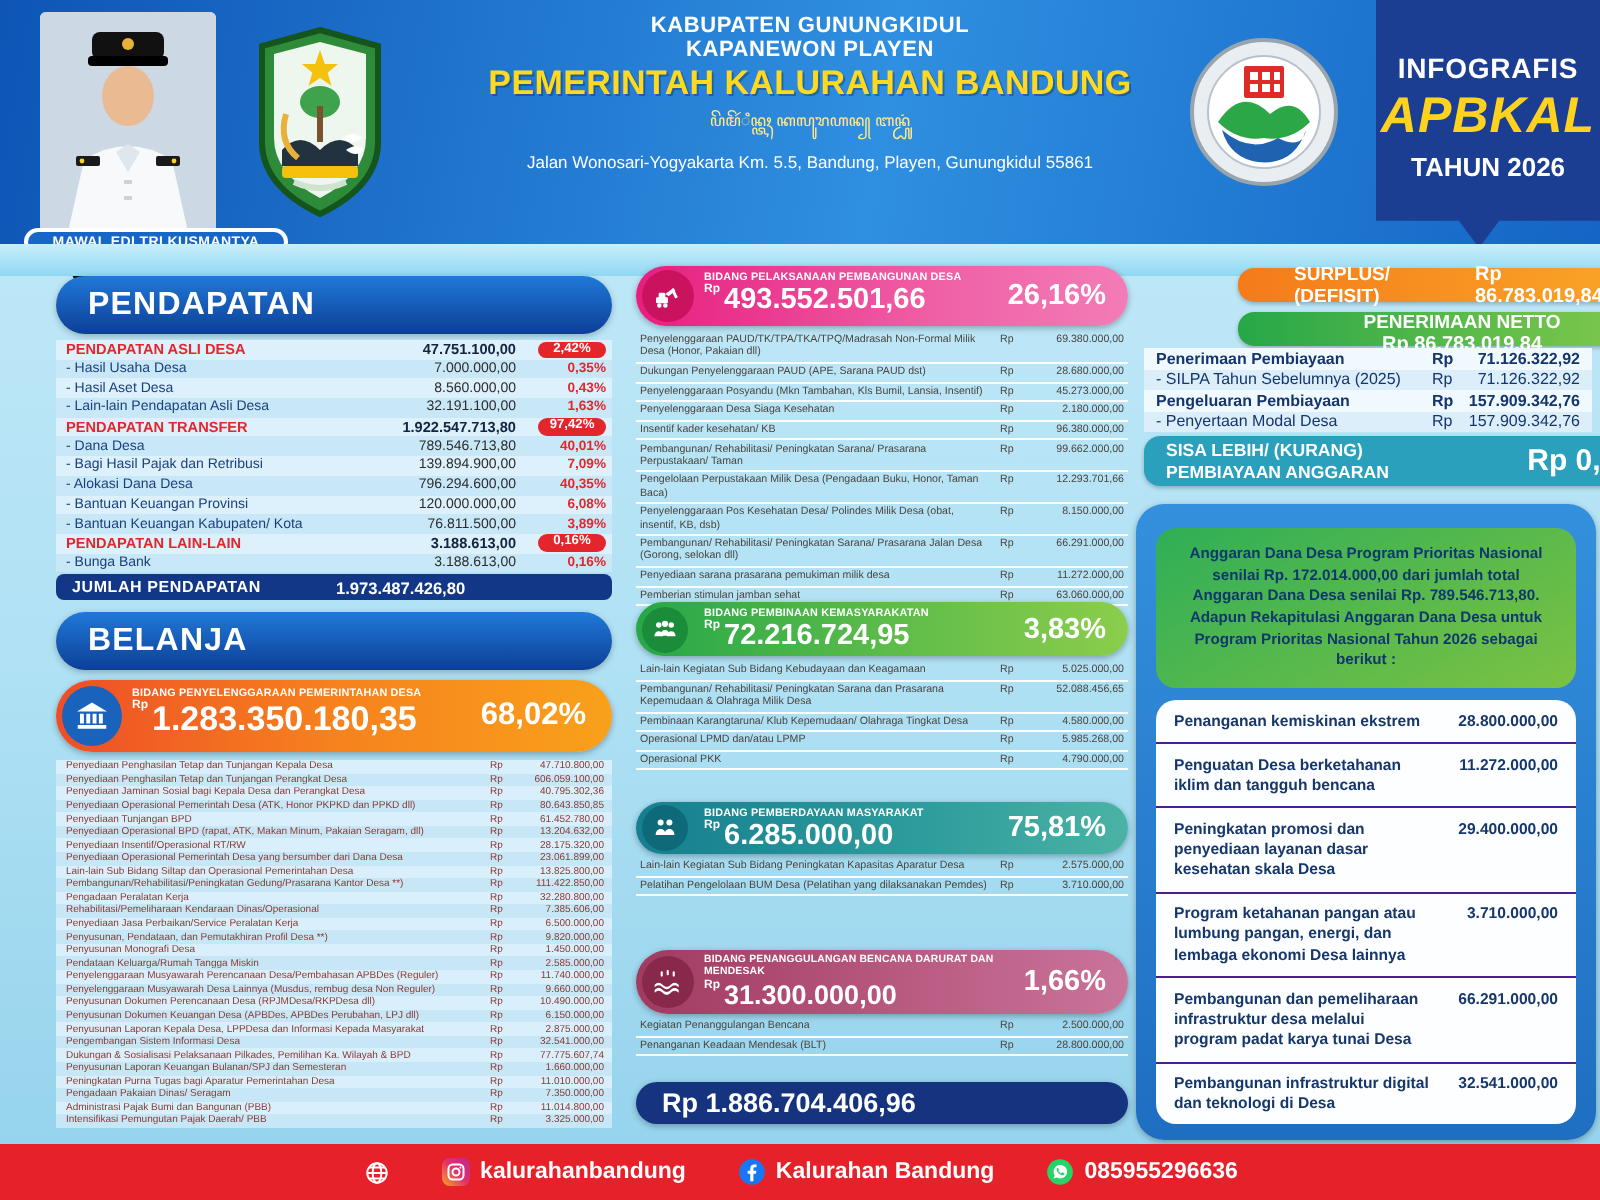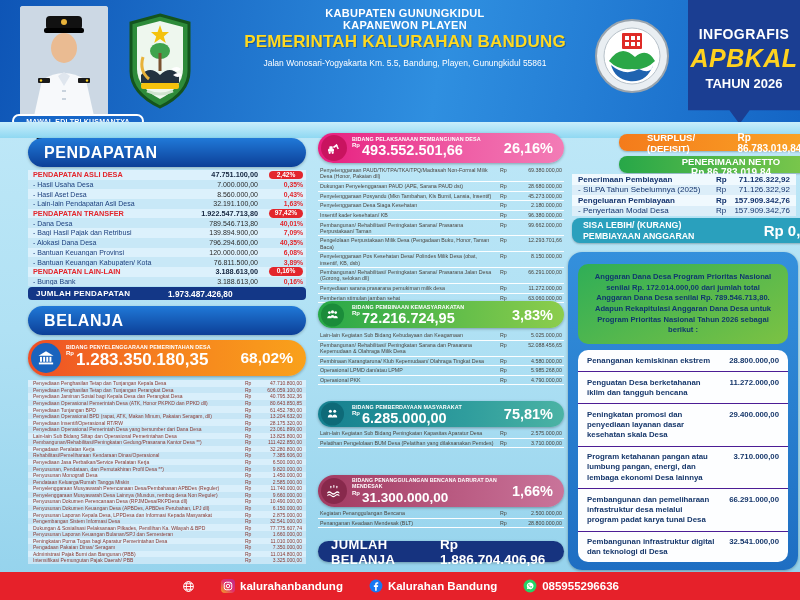--- a/index.html
+++ b/index.html
@@ -198,20 +198,21 @@
     <div class="nameplate">
       <span>MAWAL EDI TRI KUSMANTYA</span>
     </div>
     <div class="titleplate">
       <span>LURAH BANDUNG</span>
     </div>
     <div class="hdr-text">
       <div class="ht1">KABUPATEN GUNUNGKIDUL</div>
       <div class="ht2">KAPANEWON PLAYEN</div>
       <div class="ht3">PEMERINTAH KALURAHAN BANDUNG</div>
+      <div class="htj">ꦥꦼꦩꦼꦂꦶꦤ꧀ꦠꦃ ꦏꦭꦸꦫꦲꦤ꧀ ꦧꦤ꧀ꦝꦸꦁ</div>
       <div class="hta">
         <div>Jalan Wonosari-Yogyakarta Km. 5.5, Bandung, Playen, Gunungkidul 55861</div>
       </div>
     </div>
     <div class="kemlogo">
       <svg width="74" height="74" viewBox="0 0 74 74">
         <circle cx="37" cy="37" r="36" fill="#e9eef2"></circle>
         <circle cx="37" cy="37" r="36" fill="none" stroke="#9aa4ad" stroke-width="2"></circle>
         <circle cx="37" cy="37" r="28" fill="#fff" stroke="#b8c2ca" stroke-width="1"></circle>
         <rect x="27" y="14" width="20" height="16" rx="1" fill="#df2b27"></rect>
@@ -638,21 +639,20 @@
         <span class="bv">2.500.000,00</span>
       </div>
       <div class="mrow">
         <span class="bl">Penanganan Keadaan Mendesak (BLT)</span>
         <span class="brp">Rp</span>
         <span class="bv">28.800.000,00</span>
       </div>
     </div>
 
   <div class="jumbel">
-    <span class="jl">JUMLAH BELANJA</span>
     <span class="jv">Rp 1.886.704.406,96</span>
   </div>
 
   <div class="rbar surplus">
     <span class="rl">SURPLUS/ (DEFISIT)</span>
     <span class="rv">Rp 86.783.019,84</span>
   </div>
   <div class="rbar netto">
     <span class="rl">PENERIMAAN NETTO</span>
     <span class="rv">Rp 86.783.019,84</span>

